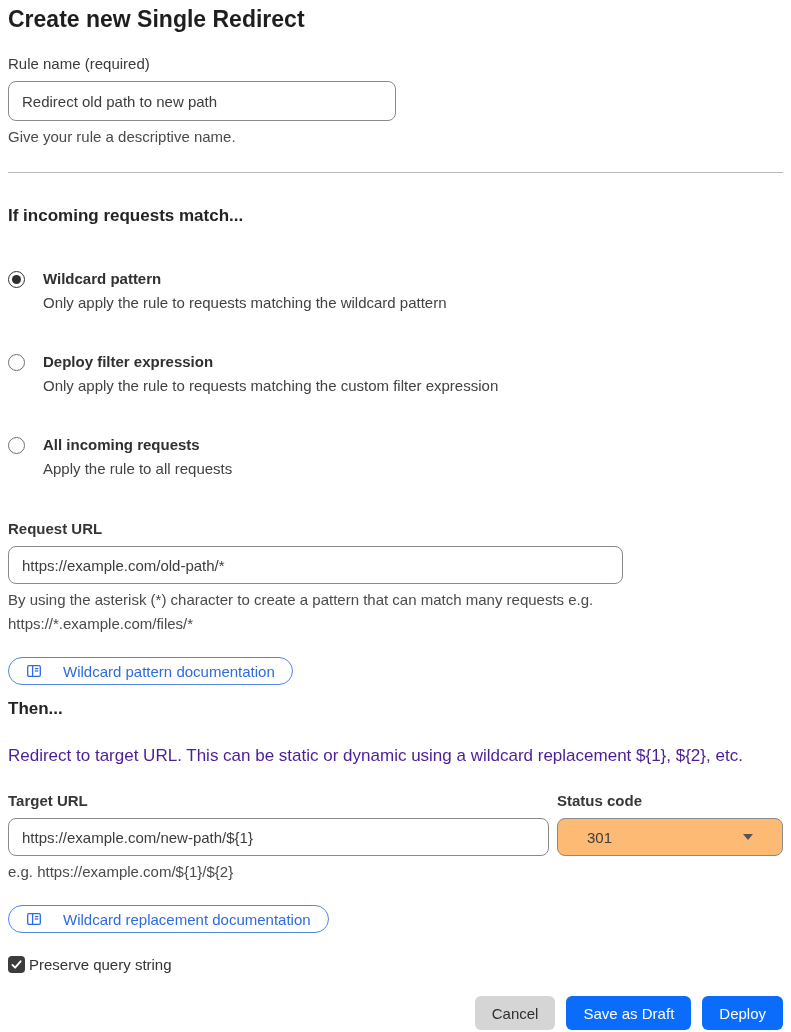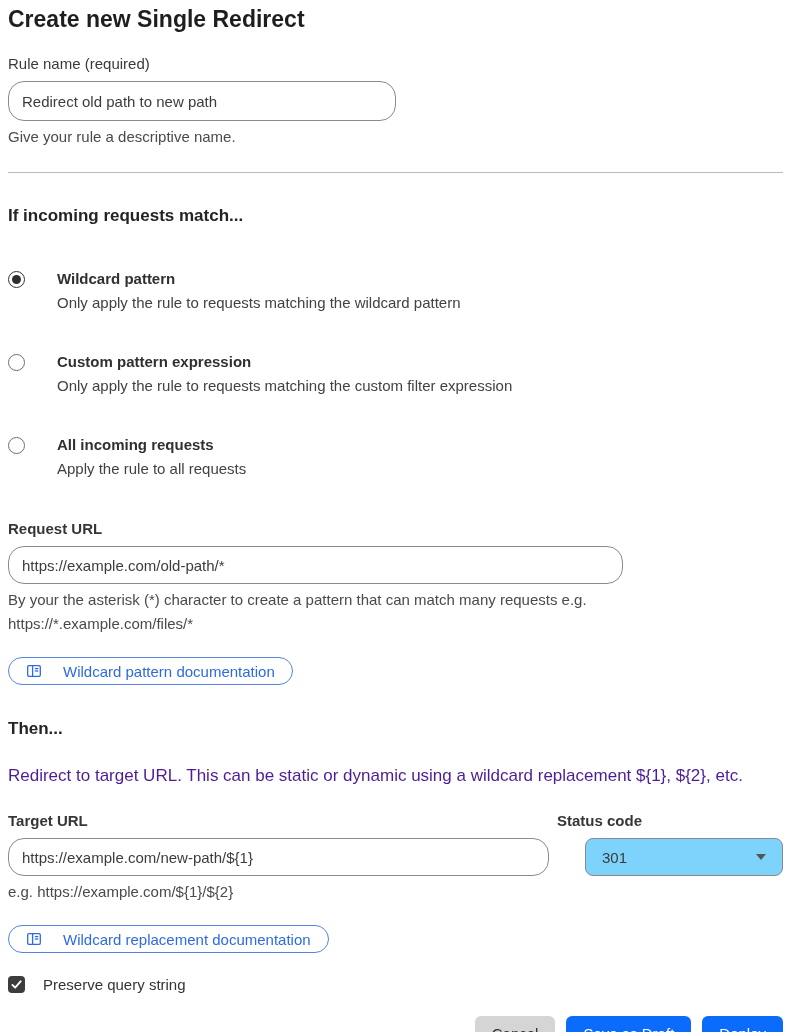--- a/index.html
+++ b/index.html
@@ -18,41 +18,41 @@
 
   .field-label {
     font-size: 15px; color: #3a3a3a; line-height: 18px;
   }
   .field-label.semibold { font-weight: 700; color: #363636; }
 
   .text-input {
     display: block;
     height: 40px;
     border: 1px solid #8a8a8a;
-    border-radius: 16px;
+    border-radius: 8px;
     padding: 0 13px;
     font-size: 15px;
     color: #3c3c3c;
     font-family: "Liberation Sans", sans-serif;
     background: #fff;
     outline: none;
   }
   .help-text { font-size: 15px; color: #4a4a4a; line-height: 24px; }
 
   .divider {
     border: none; border-top: 1px solid #b9b9b9;
     margin-top: 23px;
   }
 
   .section-heading {
     font-size: 17px; font-weight: 700; color: #242424; line-height: 20px;
   }
 
   
-  .radio-row { display: flex; gap: 32px; align-items: flex-start; }
+  .radio-row { display: flex; gap: 18px; align-items: flex-start; }
   .radio {
     width: 17px; height: 17px; border-radius: 50%;
     border: 1px solid #6f6f6f; background: #fff;
     display: inline-flex; align-items: center; justify-content: center;
     flex: 0 0 auto; margin-top: 1px; cursor: pointer;
   }
   .radio.checked { border-color: #343434; }
   .radio .dot { width: 9px; height: 9px; border-radius: 50%; background: transparent; }
   .radio.checked .dot { background: #2e2e2e; }
   .radio-label { font-size: 15px; font-weight: 700; color: #303030; line-height: 17px; }
@@ -70,32 +70,31 @@
   .doc-btn svg { display: block; }
 
   
   .two-col { display: flex; gap: 8px; }
   .col-target { width: 541px; }
   .col-status { width: 226px; }
 
   .select-box {
     height: 38px; border: 1px solid #8a8a8a; border-radius: 8px;
     display: flex; align-items: center; justify-content: space-between;
-    padding: 0 16px; font-size: 15px; color: #3c3c3c; background: #7dd3fc;
+    padding: 0 29px; font-size: 15px; color: #3c3c3c; background: #fdba74;
     cursor: pointer;
-    margin-left: 28px;
   }
   .caret {
     width: 0; height: 0;
     border-left: 5px solid transparent; border-right: 5px solid transparent;
     border-top: 6px solid #555555;
   }
 
   
-  .checkbox-row { display: flex; align-items: center; gap: 18px; }
+  .checkbox-row { display: flex; align-items: center; gap: 4px; }
   .checkbox {
     width: 17px; height: 17px; border-radius: 4px; background: #3c3c3c;
     display: inline-flex; align-items: center; justify-content: center;
     flex: 0 0 auto; cursor: pointer;
   }
   .checkbox-label { font-size: 15px; color: #343434; }
 
   
   .footer { display: flex; justify-content: flex-end; gap: 11px; }
   .btn {
@@ -108,21 +107,21 @@
 
   
   .mt-rule-label   { margin-top: 23px; }
   .mt-input        { margin-top: 8px; }
   .mt-help         { margin-top: 4px; }
   .mt-match-head   { margin-top: 33px; }
   .mt-radio1       { margin-top: 44px; }
   .mt-radio        { margin-top: 42px; }
   .mt-requrl       { margin-top: 43px; }
   .mt-pill         { margin-top: 21px; }
-  .mt-then         { margin-top: 34px; }
+  .mt-then         { margin-top: 14px; }
   .mt-para         { margin-top: 26px; }
   .mt-targetrow    { margin-top: 25px; }
   .mt-check        { margin-top: 23px; }
   .mt-footer       { margin-top: 23px; }
   .para {
     font-size: 17px; color: #4c1d95; line-height: 22px;
   }
   .w-rulename { width: 388px; }
   .w-full { width: 615px; }
 </style>
@@ -149,38 +148,38 @@
       <div class="radio-label">Wildcard pattern</div>
       <div class="radio-desc">Only apply the rule to requests matching the wildcard pattern</div>
     </div>
   </div>
 
   <div class="radio-row mt-radio">
     <span class="radio">
         <span class="dot"></span>
       </span>
     <div>
-      <div class="radio-label">Custom pattern expression</div>
+      <div class="radio-label">Deploy filter expression</div>
       <div class="radio-desc">Only apply the rule to requests matching the custom filter expression</div>
     </div>
   </div>
 
   <div class="radio-row mt-radio">
     <span class="radio">
         <span class="dot"></span>
       </span>
     <div>
       <div class="radio-label">All incoming requests</div>
       <div class="radio-desc">Apply the rule to all requests</div>
     </div>
   </div>
 
   <div class="field-label semibold mt-requrl">Request URL</div>
   <input class="text-input w-full mt-input" style="height: 38px;" type="text" value="https://example.com/old-path/*">
-  <div class="help-text mt-help">By your the asterisk (*) character to create a pattern that can match many requests e.g.</div>
+  <div class="help-text mt-help">By using the asterisk (*) character to create a pattern that can match many requests e.g.</div>
   <div class="help-text">https://*.example.com/files/*</div>
 
   <button class="doc-btn mt-pill">
     <span>
       <svg width="16" height="16" viewBox="0 0 16 16" fill="none" stroke="currentColor" stroke-width="1.3">
         <rect x="1.7" y="2.7" width="12.6" height="10.6" rx="1.2"></rect>
         <line x1="6.6" y1="2.7" x2="6.6" y2="13.3"></line>
         <line x1="8.9" y1="5.6" x2="12.3" y2="5.6"></line>
         <line x1="8.9" y1="8" x2="12.3" y2="8"></line>
       </svg>

